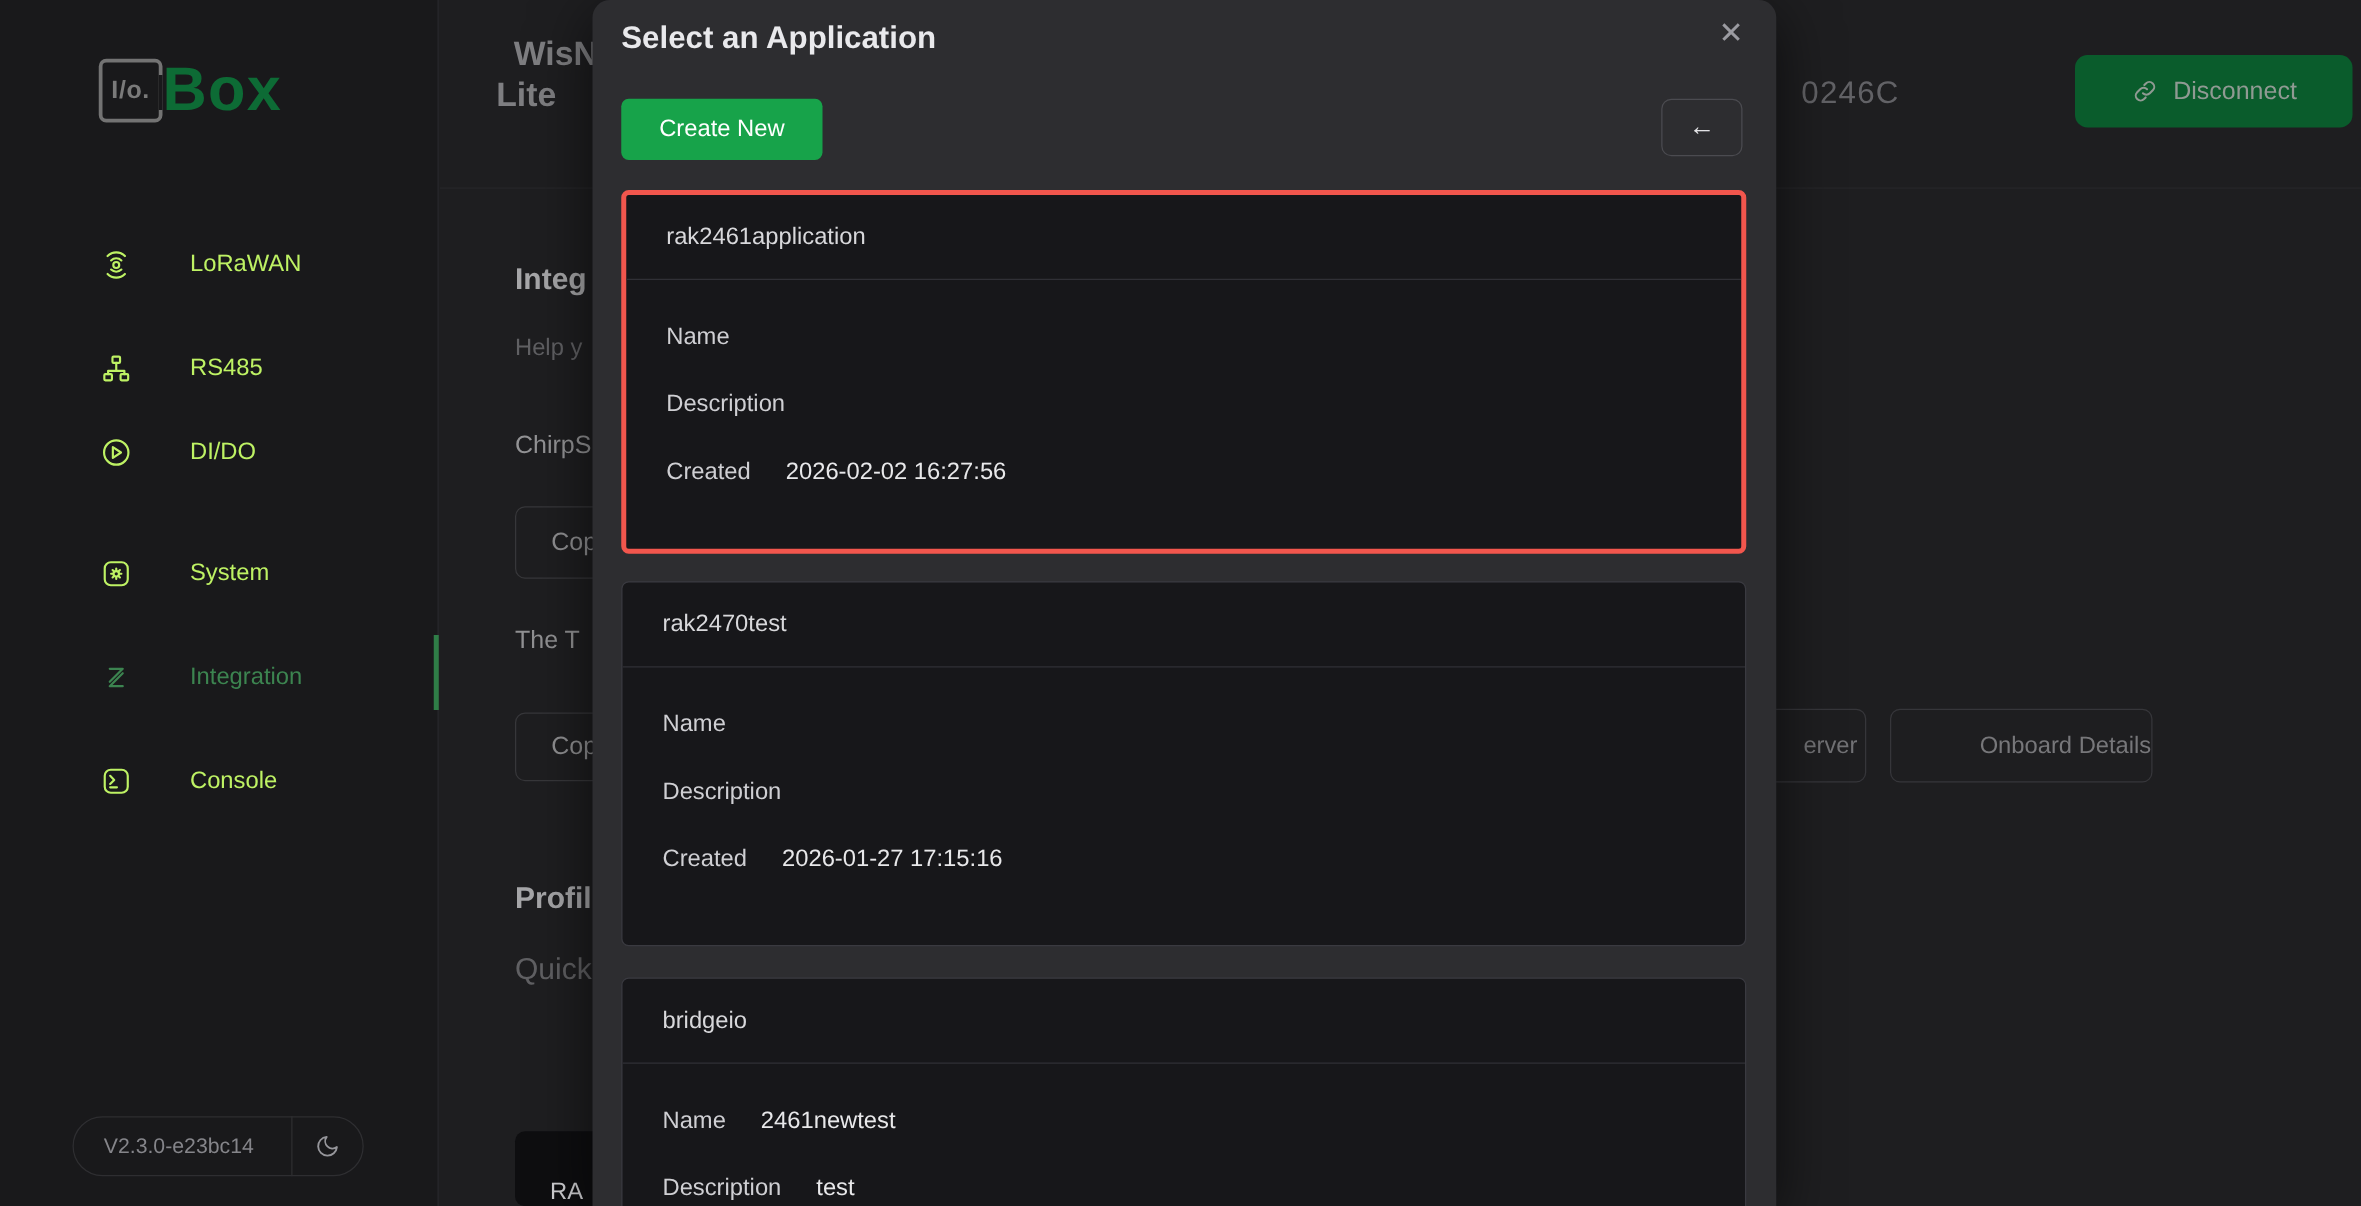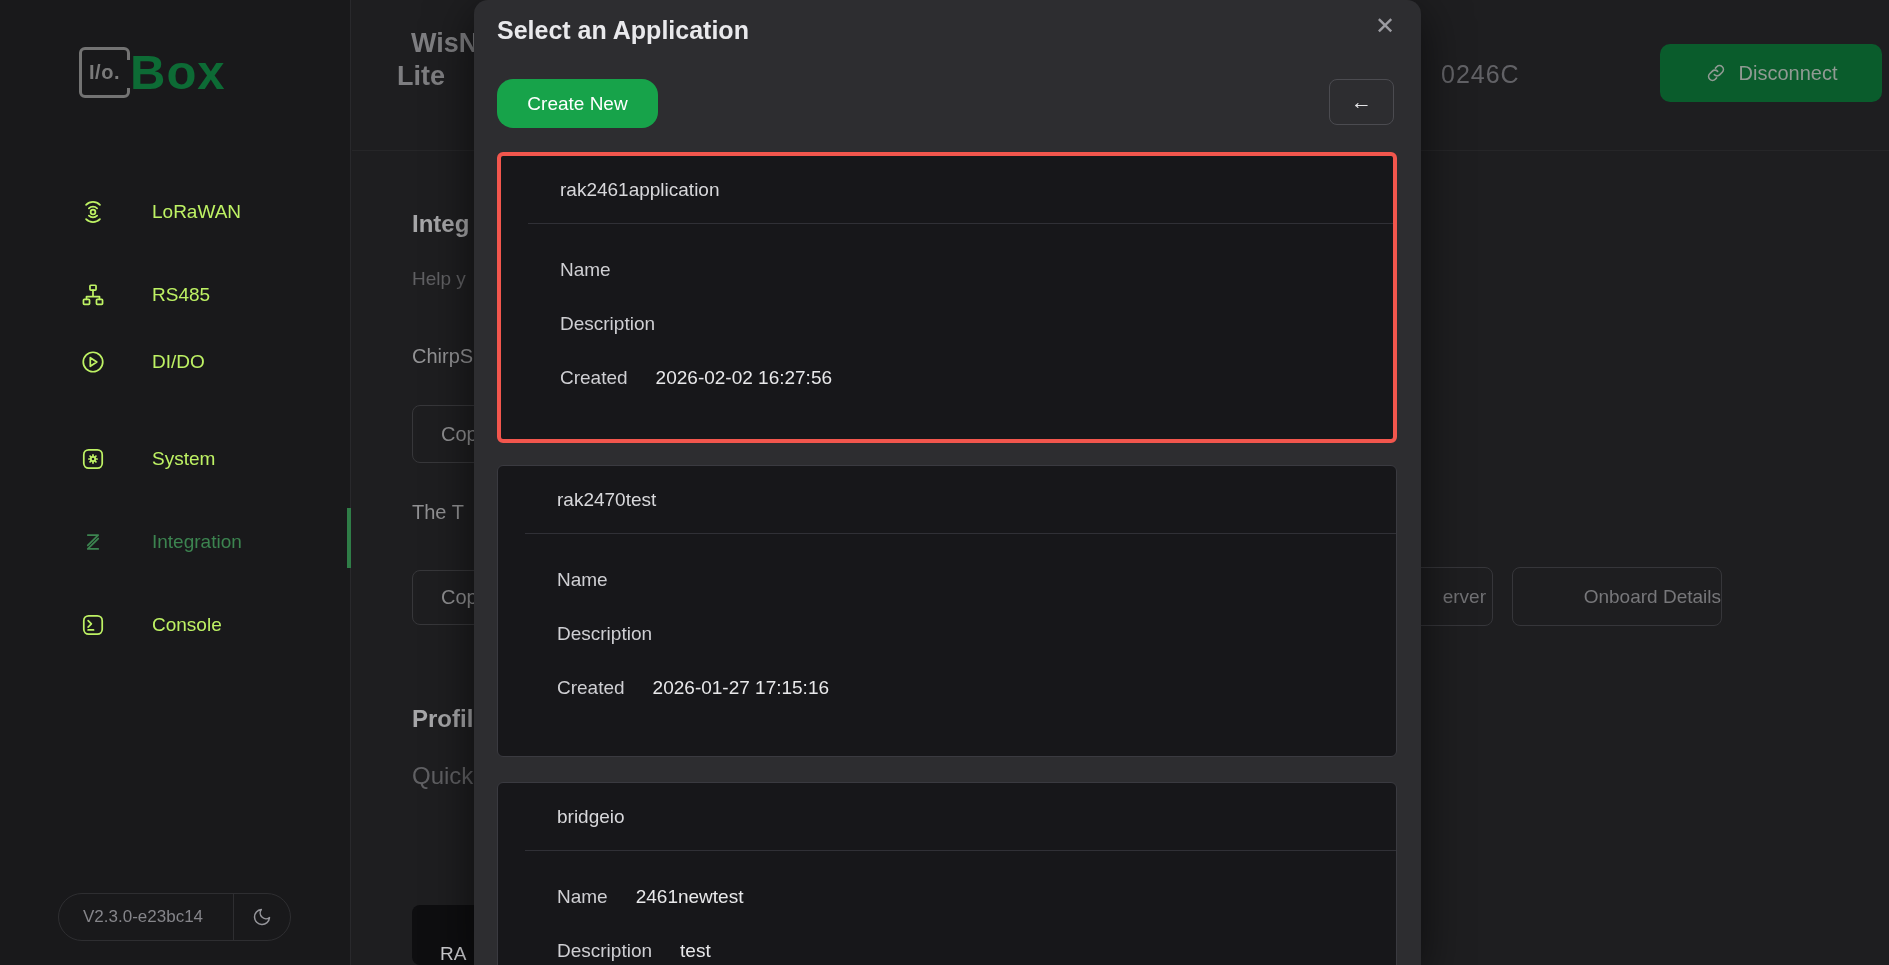--- a/index.html
+++ b/index.html
@@ -83,33 +83,33 @@
   
   #modal {
     position:absolute; left:474px; top:0; width:947px; height:965px;
     background:#2d2d30; border-radius:14px 14px 0 0;
     box-shadow:0 12px 48px rgba(0,0,0,.6);
   }
   #modal-title { position:absolute; left:23px; top:16px; font-size:25px; font-weight:600; color:#e9e9ec; }
   #modal-close { position:absolute; right:26px; top:12px; font-size:24px; color:#9b9ba1; cursor:pointer; }
   #create-new-btn {
     position:absolute; left:23px; top:79px; width:161px; height:49px;
-    background:#17a34a; border:none; border-radius:16px; cursor:pointer;
+    background:#17a34a; border:none; border-radius:6px; cursor:pointer;
     color:#ffffff; font-size:19px; font-family:"Liberation Sans", sans-serif;
   }
   #back-btn {
     position:absolute; left:855px; top:79px; width:65px; height:46px;
     background:transparent; border:1px solid #4b4b50; border-radius:8px; cursor:pointer;
     color:#e3e3e6; font-size:21px; font-family:"Liberation Sans", sans-serif;
   }
 
   .app-card {
     position:absolute; left:23px; width:900px;
     background:#17171a; border:1px solid #3a3a40; border-radius:6px;
-    cursor:pointer; overflow:hidden;padding-left:27px;
+    cursor:pointer; overflow:hidden;
   }
   .app-card.selected { border:4px solid #f2564d; }
   .card-title-row {
     height:68px; display:flex; align-items:center; padding-left:32px;
     border-bottom:1px solid #303036;
     color:#d8d8db; font-size:19px;
   }
   .card-body { padding:36px 32px 0 32px; display:flex; flex-direction:column; gap:34px; }
   .card-row { height:20px; display:flex; align-items:center; font-size:19px; }
   .card-row .lbl { color:#cfcfd3; }

